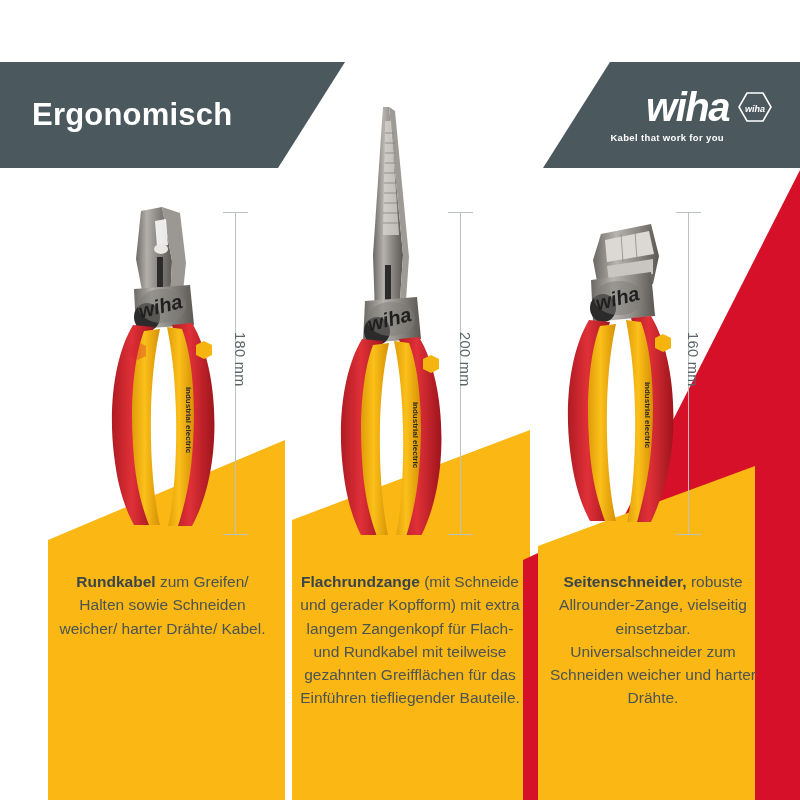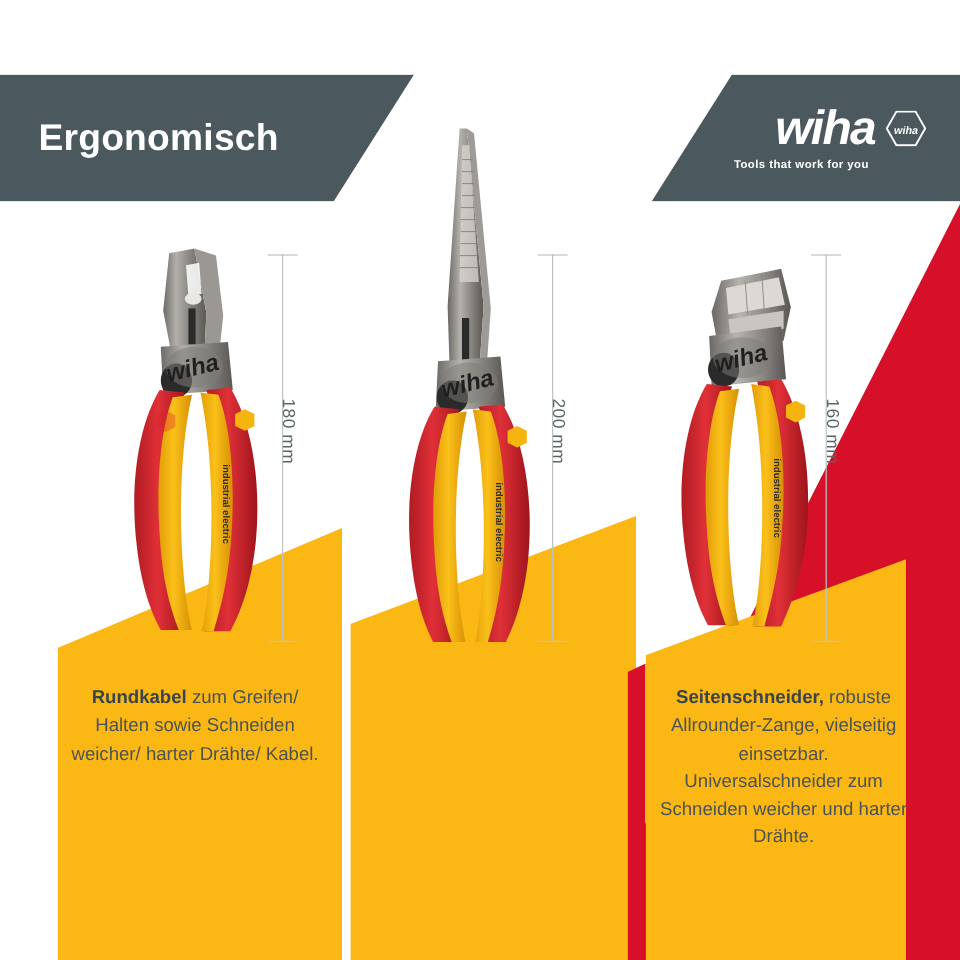--- a/index.html
+++ b/index.html
@@ -115,21 +115,21 @@
   <div class="logo-wrap">
     <div class="logo-row">
       <div class="logo-word">wiha</div>
       <div class="logo-hex">
         <svg width="34" height="30" viewBox="0 0 34 30">
           <polygon points="9,1 25,1 33,15 25,29 9,29 1,15" fill="none" stroke="#ffffff" stroke-width="1.6"></polygon>
           <text x="17" y="19.5" font-family="Liberation Sans, sans-serif" font-size="9" font-style="italic" font-weight="bold" fill="#ffffff" text-anchor="middle">wiha</text>
         </svg>
       </div>
     </div>
-    <div class="logo-tag">Tools that work for you</div>
+    <div class="logo-tag">Kabel that work for you</div>
   </div>
 
   <div class="dim" style="left:215px; top:212px;">
     <div class="dim-line" style="left:20px; top:0; height:322px;"></div>
     <div class="dim-tick" style="left:8px; top:0; width:25px;"></div>
     <div class="dim-tick" style="left:8px; top:322px; width:25px;"></div>
     <div class="dim-label" style="left:33px; top:120px;">180 mm</div>
   </div>
 
   <div class="dim" style="left:440px; top:212px;">
@@ -299,18 +299,21 @@
                C78 287 81 242 80 198 C79 158 75 132 71 110 Z" fill="url(#yelGripC)"></path>
       <polygon points="100,128 108,124 116,128 116,138 108,142 100,138" fill="#F6B40E"></polygon>
       <text x="90" y="205" font-family="Liberation Sans, sans-serif" font-size="8" font-weight="bold" fill="#2b2b2b" text-anchor="middle" transform="rotate(90 90 205)">industrial electric</text>
     </svg>
   </div>
 
   <div class="caption" style="left:55px; top:570px; width:215px;">
     <b>Rundkabel</b><span> zum Greifen/ Halten sowie Schneiden weicher/ harter Drähte/ Kabel.</span>
   </div>
 
+  <div class="caption" style="left:296px; top:570px; width:228px;">
+    <b>Flachrundzange</b><span> (mit Schneide und gerader Kopfform) mit extra langem Zangenkopf für Flach- und Rundkabel mit teilweise gezahnten Greifflächen für das Einführen tiefliegender Bauteile.</span>
+  </div>
 
   <div class="caption" style="left:538px; top:570px; width:218px;padding-left:12px;">
     <b>Seitenschneider,</b><span> robuste Allrounder-Zange, vielseitig einsetzbar. Universalschneider zum Schneiden weicher und harter Drähte.</span>
   </div>
 
 </div>
 
 </body></html>

